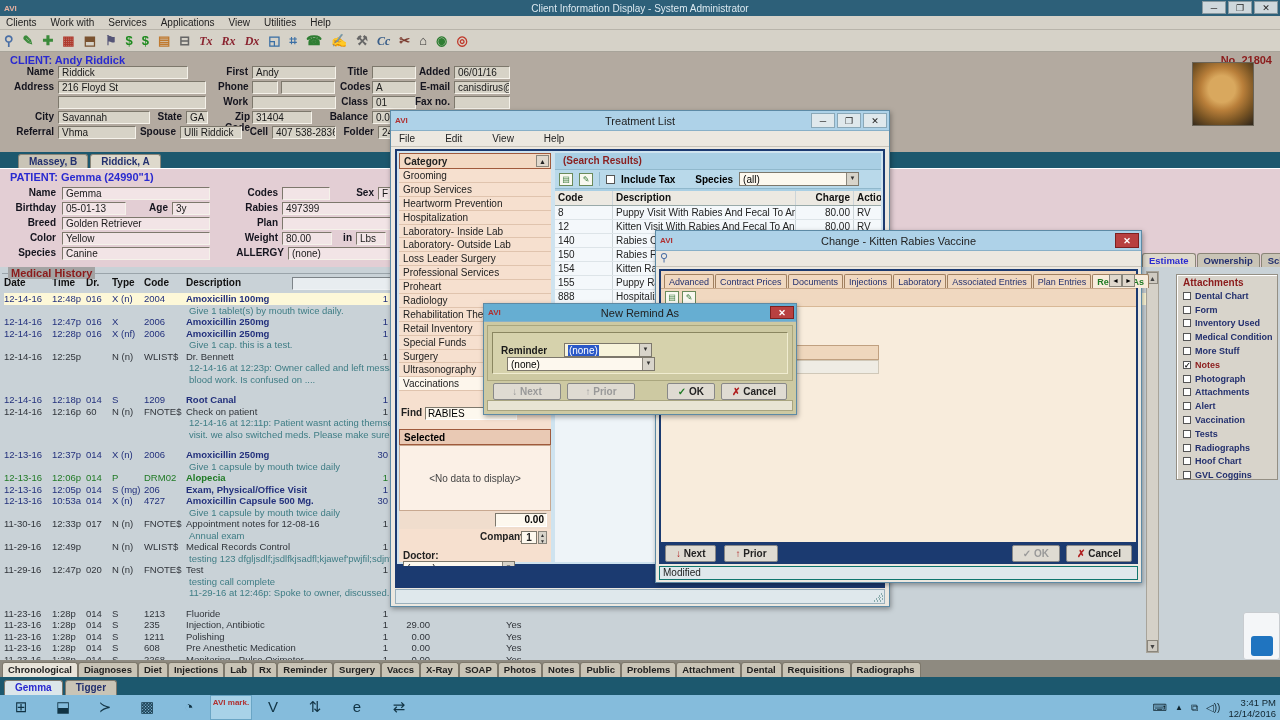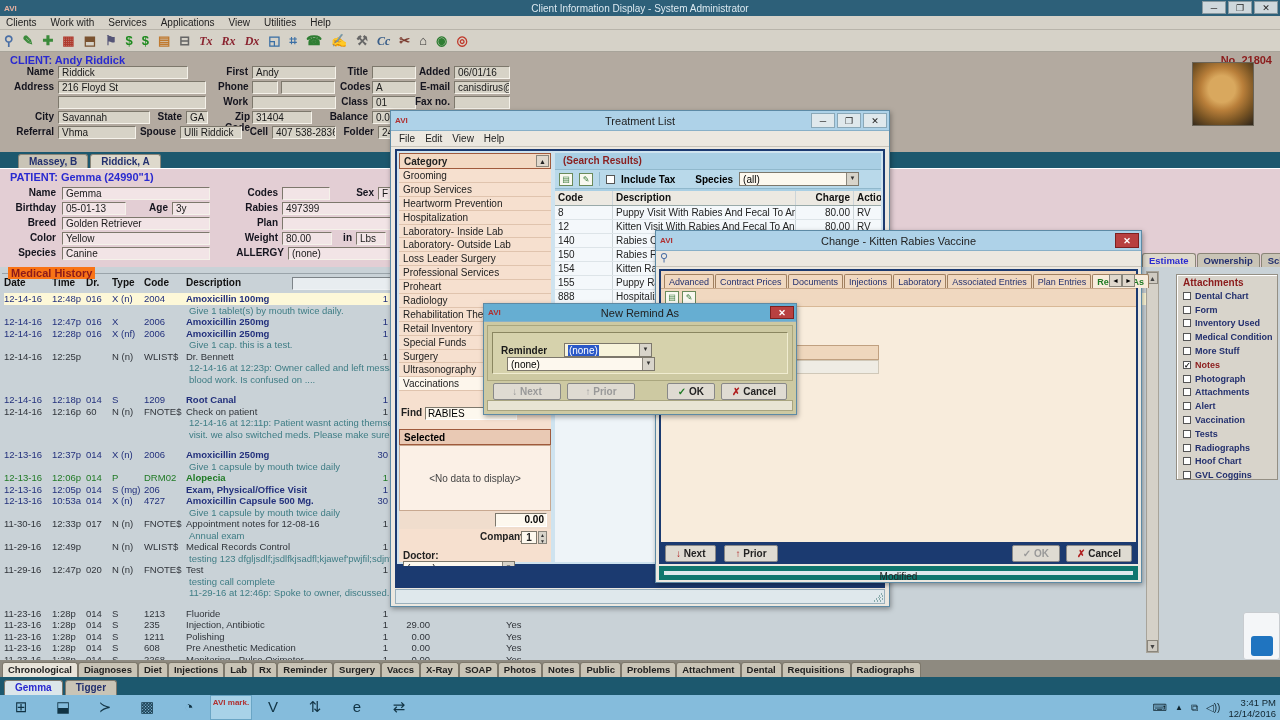--- a/index.html
+++ b/index.html
@@ -30,21 +30,21 @@
   .ftab { background:#c9c4b6; border:1px solid #8a8578; border-bottom:none; border-radius:3px 3px 0 0; padding:1px 10px; font-weight:bold; color:#23306e; height:14px; }
   .ftab.active { background:#ded9cc; }
 
   
   #patient-panel { position:absolute; left:0; top:168px; width:1280px; height:99px; background:#e3ced4; border-top:1px solid #fff; }
   #patient-panel .fld-box { background:#f2e4e6; }
   .red-border { outline:1px solid #c03a3a; }
 
   
   #history { position:absolute; left:0; top:267px; width:1280px; height:393px; background:#c9d2d7; }
-  #history-title { position:absolute; left:8px; top:0px; font-weight:bold; font-size:11px; color:#8b1b1b; background:#f97316; padding:0 3px; z-index:1; }
+  #history-title { position:absolute; left:8px; top:0px; font-weight:bold; font-size:11px; color:#8b1b1b; background:#a3a3a3; padding:0 3px; z-index:1; }
   #history-rule { position:absolute; left:2px; top:6px; width:1140px; height:1px; background:#9aa4aa; }
   #history-cols { position:absolute; left:4px; top:10px; width:1140px; height:14px; font-weight:bold; color:#111; }
   #history-cols span { display:inline-block; vertical-align:top; }
   #desc-search { position:absolute; left:288px; top:0px; width:100px; height:13px; background:#e8edf0; border:1px solid; border-color:#7d8488 #eef2f4 #eef2f4 #7d8488; }
   #history-rows { position:absolute; left:4px; top:26px; width:1150px; }
   .hrow { white-space:nowrap; line-height:11.5px; height:11.5px; font-size:9.5px; }
   .hrow span { display:inline-block; vertical-align:top; }
   .hc-date{width:48px;} .hc-time{width:34px;} .hc-dr{width:26px;} .hc-type{width:32px;} .hc-code{width:42px;} .hc-desc{width:172px; font-weight:bold;}
   .hc-qty{width:30px; text-align:right;} .hc-amt{width:42px; text-align:right;} .hc-gap{width:62px;} .hc-status{width:40px; text-align:left; padding-left:14px;}
   .hnote { line-height:11.5px; height:11.5px; padding-left:185px; color:#3f7d85; font-size:9.5px; white-space:nowrap; }
@@ -82,21 +82,21 @@
   #tray .clock { text-align:right; font-size:9.5px; line-height:11px; }
 
   
   .win { position:absolute; background:#ece8e0; border:1px solid #5d8aa5; box-shadow:1px 2px 5px rgba(0,0,0,.35); }
   .win-title { height:20px; background:#aed2e8; display:flex; align-items:center; position:relative; border-bottom:1px solid #88b0c8; }
   .win-title .cap { position:absolute; left:0; right:0; text-align:center; font-size:11px; color:#222; }
   .win-title .appicon { margin-left:4px; color:#b03030; font-weight:bold; font-size:8px; z-index:2; }
   .win-title .btns { position:absolute; right:2px; top:2px; display:flex; gap:2px; z-index:2; }
   .win-title .btns span { width:24px; height:15px; background:#dfe8ec; border:1px solid #8aa8b8; font-size:9px; text-align:center; line-height:14px; color:#222; }
   .win-title .btns span.close-red { background:#b84040; color:#fff; border-color:#7d2020; font-weight:bold; }
-  .win-menu { height:16px; background:#ece8e0; display:flex; gap:10px; align-items:center; padding-left:8px; color:#222; border-bottom:1px solid #c8c4ba; }
+  .win-menu { height:16px; background:#ece8e0; display:flex; gap:30px; align-items:center; padding-left:8px; color:#222; border-bottom:1px solid #c8c4ba; }
 
   
   #tl-content { position:absolute; left:4px; top:38px; right:4px; bottom:40px; border:2px solid #1b3a70; background:#cfe3ef; }
   #tl-left { position:absolute; left:2px; top:2px; width:152px; bottom:2px; background:#f6e0cf; }
   #tl-cat-head { height:16px; background:#f3d9c3; border:1px solid #a05a3c; font-weight:bold; color:#222; padding:2px 4px; position:relative; }
   #tl-cat-head .sarr { position:absolute; right:1px; top:1px; width:13px; height:12px; background:#e0d8cc; border:1px solid #8a867c; font-size:7px; text-align:center; line-height:11px; }
   .cat-item { height:13.9px; line-height:13.5px; padding-left:4px; border-bottom:1px solid #e0c4ae; color:#222; }
   .cat-item.sel { background:#fdf6ec; }
   #tl-find-row { position:absolute; left:0px; top:252px; width:152px; height:18px; padding:2px 2px; }
   #tl-find-row b { color:#222; }
@@ -133,21 +133,21 @@
   .ch-tab.active { background:#f8ecdc; color:#1f7a24; font-weight:bold; }
   #ch-tab-arrows { position:absolute; right:1px; top:3px; display:flex; }
   #ch-tab-arrows span { width:13px; height:13px; background:#e0d8cc; border:1px solid #8a867c; font-size:7px; text-align:center; line-height:12px; }
   #ch-iconrow { height:18px; background:#f0d8c0; border-bottom:1px solid #d8b896; display:flex; gap:3px; align-items:center; padding-left:4px; }
   #ch-table-head { position:absolute; left:2px; top:74px; width:216px; height:15px; background:#efd7bd; border:1px solid #c0a080; font-weight:bold; color:#222; padding:1px 3px; }
   #ch-table-row { position:absolute; left:2px; top:89px; width:216px; height:14px; background:#efece4; border:1px solid #d0c8b8; color:#222; padding:1px 3px 0 14px; }
   #ch-bottomstrip { position:absolute; left:3px; bottom:18px; right:3px; height:22px; background:#1b3a70; display:flex; align-items:center; gap:8px; padding-left:6px; }
   .nav-btn { height:17px; background:#dfdbd2; border:1px solid #888; border-radius:2px; padding:0 10px; font-weight:bold; color:#222; line-height:16px; }
   .nav-btn .ra { color:#b02020; }
   .nav-btn.disabled { color:#999; } .nav-btn.disabled .ra{ color:#999; }
-  #ch-status { position:absolute; left:3px; bottom:2px; right:3px; height:14px; background:#dfe8ec; border:5px solid #0f766e; padding:0 3px; color:#222;text-align:center; }
+  #ch-status { position:absolute; left:3px; bottom:2px; right:3px; height:14px; background:#dfe8ec; border:1px solid #0f766e; padding:0 3px; color:#222; }
   .okcancel { position:absolute; right:6px; display:flex; gap:6px; }
 
   
   #remind-body { position:absolute; left:3px; top:21px; right:3px; height:56px; background:#cdc9a2; border:1px solid #aaa67e; }
   #remind-inner { position:absolute; left:4px; top:6px; right:4px; bottom:6px; background:#d6d2ac; border:1px solid; border-color:#8a8660 #f0ecd0 #f0ecd0 #8a8660; }
   #remind-row { position:absolute; left:8px; top:10px; right:8px; height:16px; }
   #remind-row b { color:#1a1a1a; }
   .dd-sel { background:#2a58c8; color:#fff; padding:0 1px; }
   #remind-btnrow { position:absolute; left:3px; top:77px; right:3px; height:20px; background:#cdc9a2; display:flex; align-items:center; gap:6px; padding-left:6px; }
   #remind-statusbar { position:absolute; left:3px; bottom:3px; right:3px; height:11px; background:#e8e4d4; border:1px solid #a8a480; }

